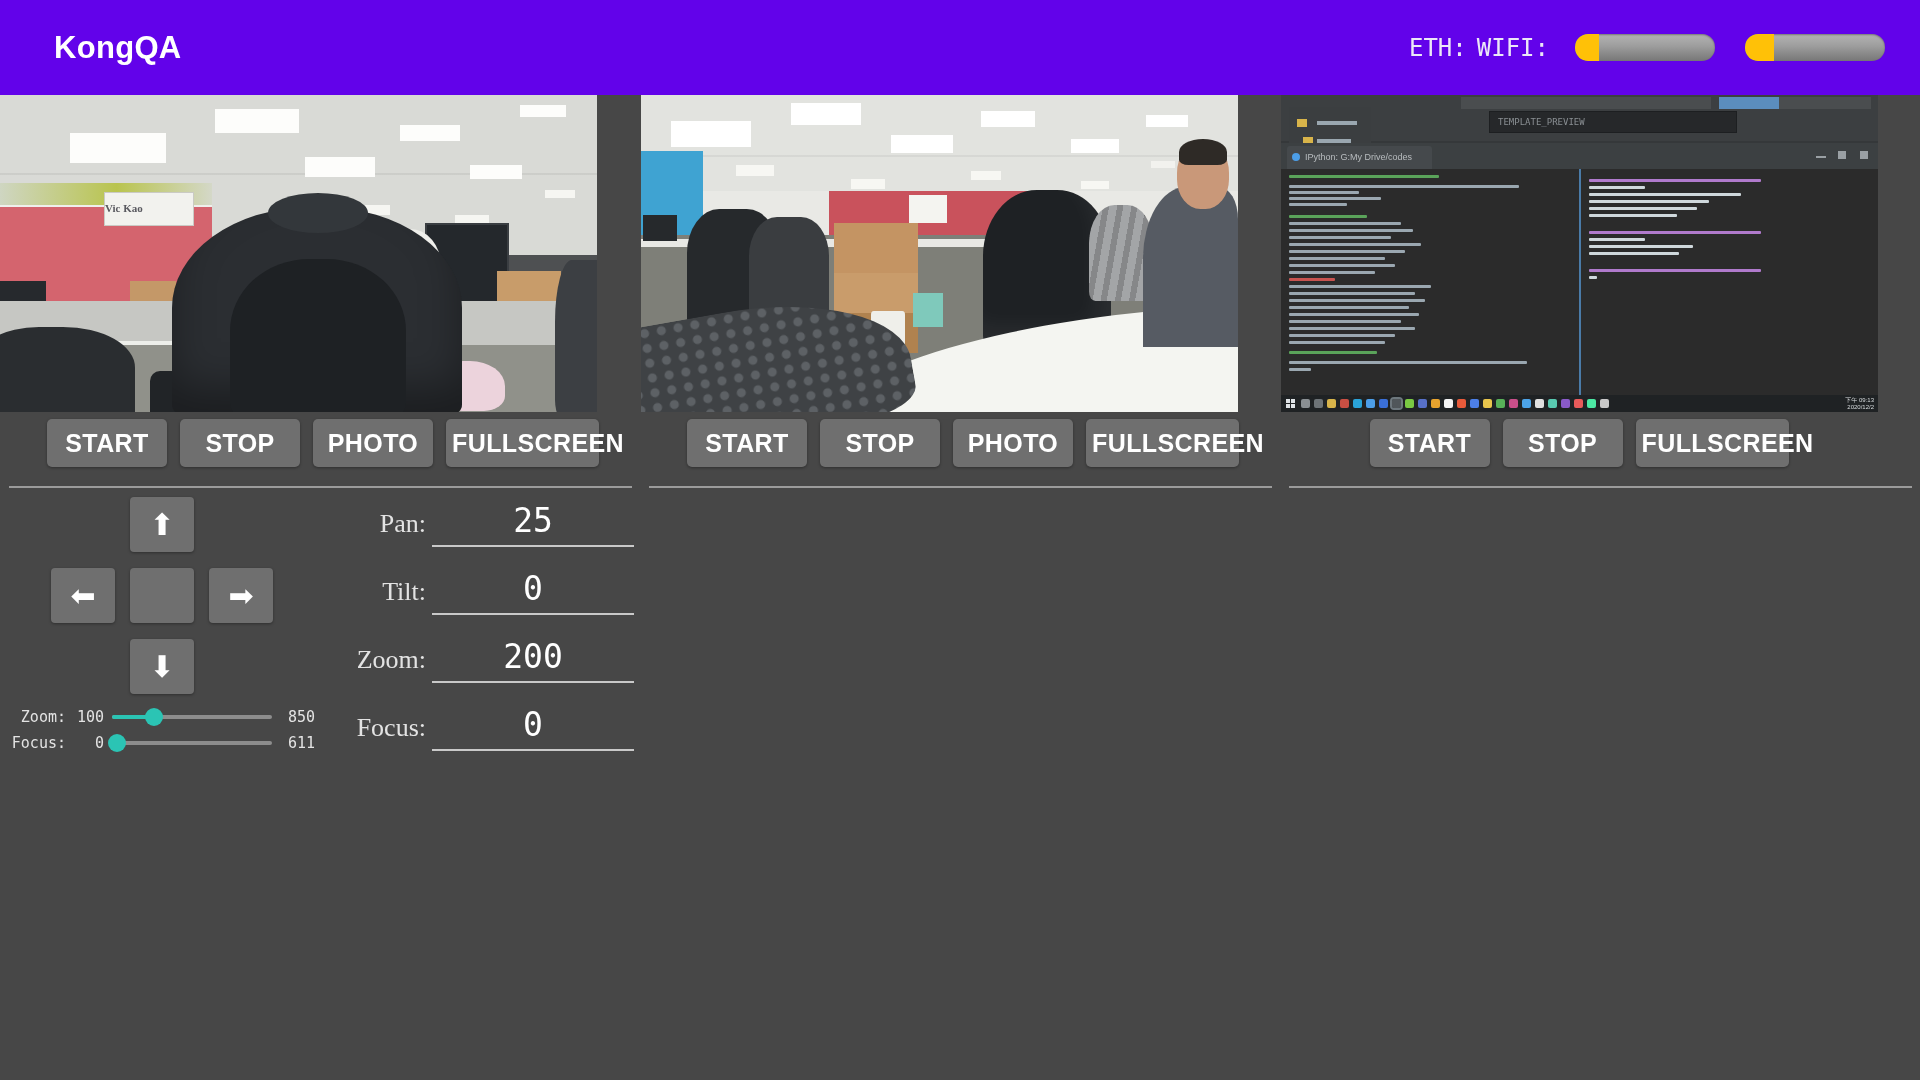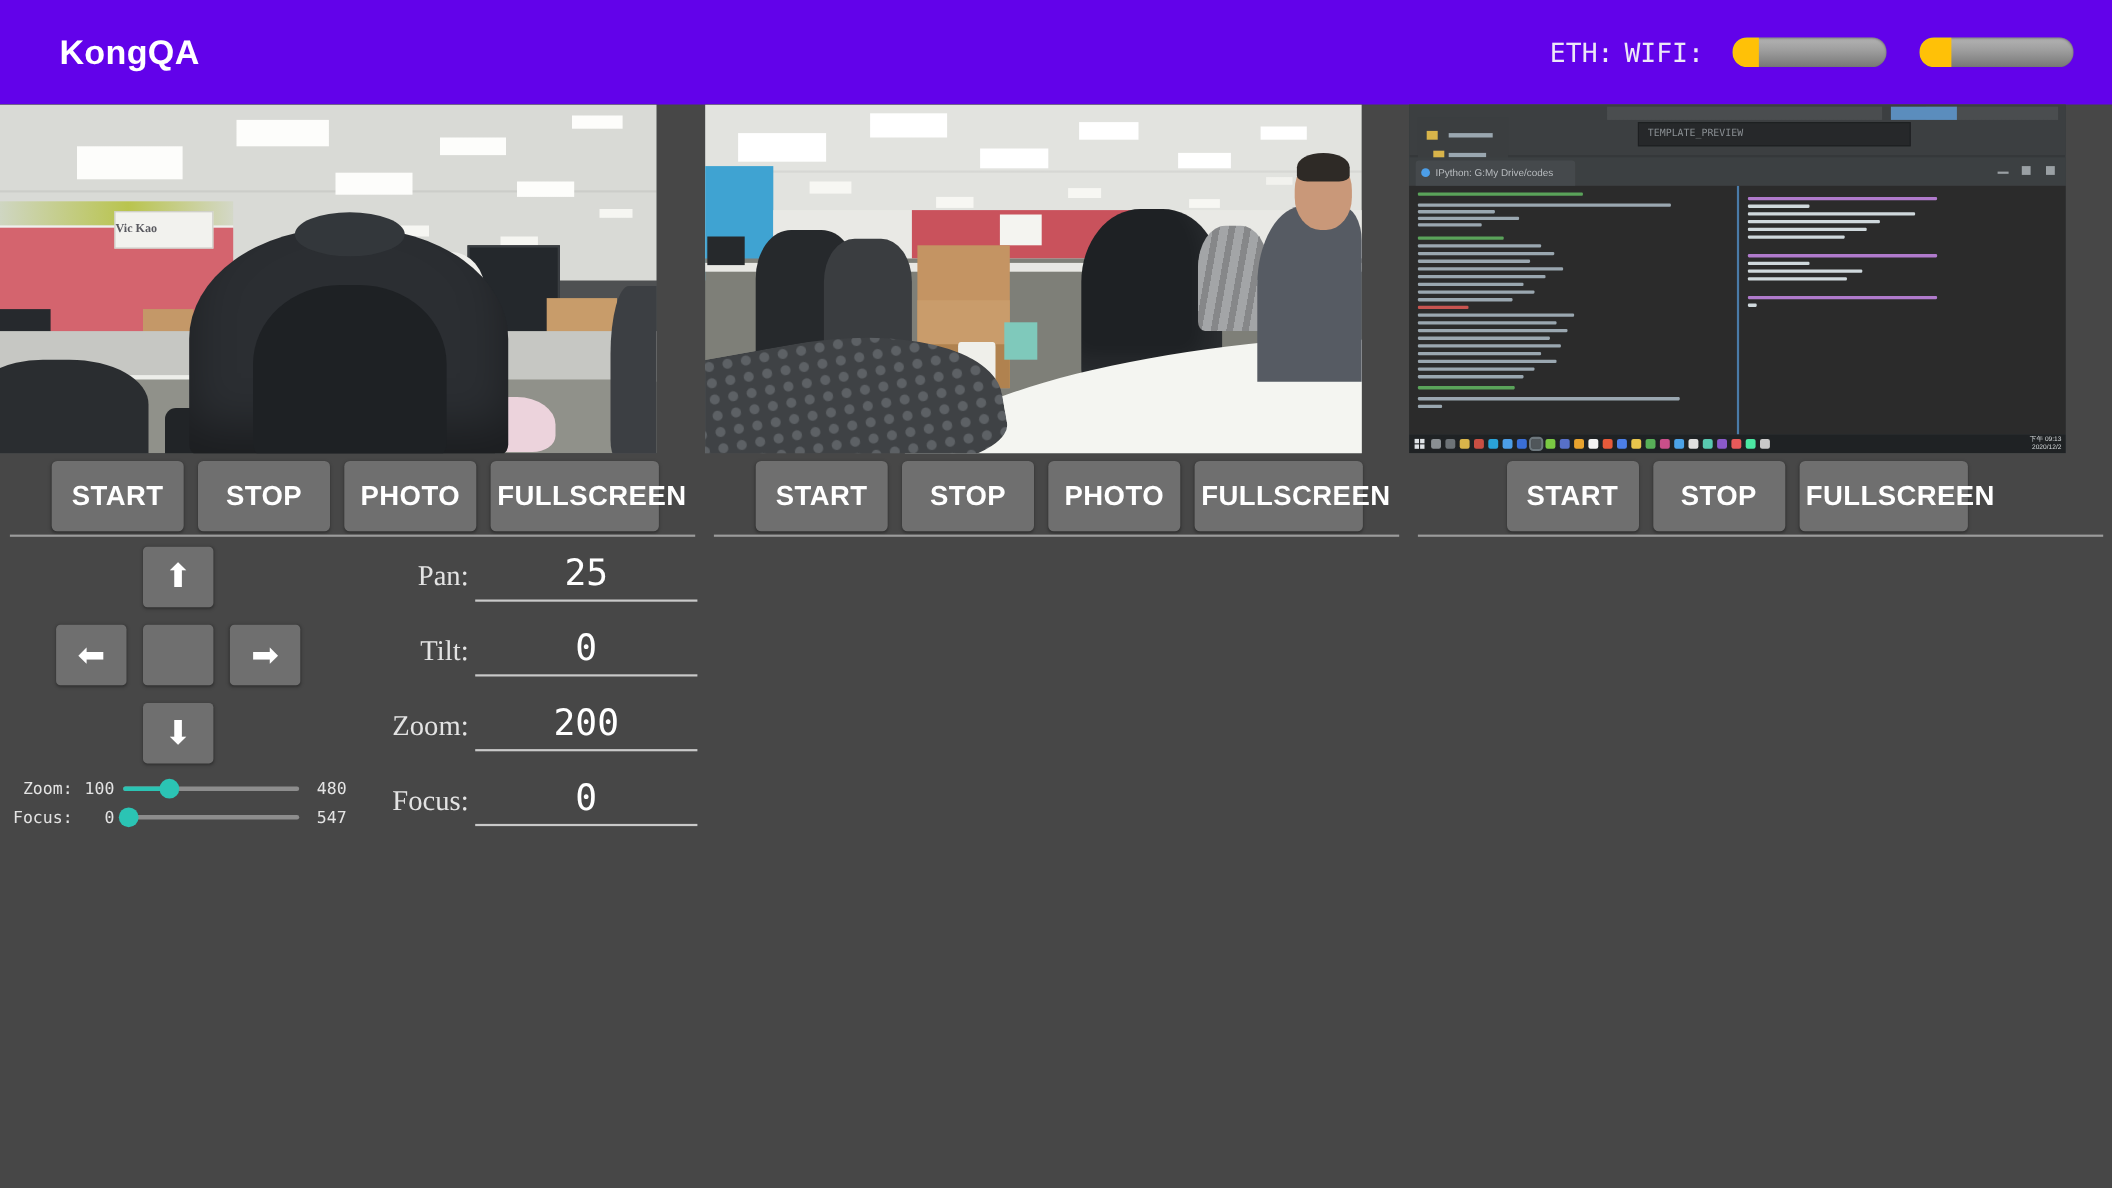--- a/index.html
+++ b/index.html
@@ -20,21 +20,21 @@
   .barsp{width:30px;}
 
   
   .col{position:absolute;top:95px;width:640px;height:985px;}
   #col1{left:0;} #col2{left:640px;} #col3{left:1280px;}
   .cam{position:absolute;left:1px;top:0;width:597px;height:317px;overflow:hidden;background:#4e5052;}
   #col1 .cam{left:0;}
   .btnrow{position:absolute;top:324px;left:0;width:598px;display:flex;gap:13px;}
   .btnrow.pad{padding-left:47px;}
   .btnrow.center{justify-content:center;}
-  .cbtn{height:64px;border:none;border-radius:5px;background:#6f6f6f;color:#ffffff;
+  .cbtn{height:48px;border:none;border-radius:5px;background:#6f6f6f;color:#ffffff;
         font-family:"Liberation Sans",sans-serif;font-size:25px;font-weight:bold;letter-spacing:.4px;
         box-shadow:0 1px 3px rgba(0,0,0,.35);cursor:pointer;}
   .w120{width:120px;} .w153{width:153px;}
   .divider{position:absolute;top:391px;left:9px;width:623px;height:2px;background:#9b9b9b;}
 
   
   #ptz{position:absolute;left:0;top:400px;width:640px;height:290px;}
   .dbtn{position:absolute;width:64px;height:55px;background:#6f6f6f;border:none;border-radius:4px;
         color:#fff;font-family:"DejaVu Sans",sans-serif;font-size:30px;line-height:55px;text-align:center;
         box-shadow:0 1px 3px rgba(0,0,0,.35);cursor:pointer;padding:0;}
@@ -220,30 +220,30 @@
       <button class="dbtn" id="dpad-right"><span>➡</span></button>
       <button class="dbtn" id="dpad-down"><span>⬇</span></button>
 
       <div class="srow" id="srow-zoom">
         <span class="slabel">Zoom:</span>
         <span class="smin">100</span>
         <div class="strack">
           <div class="sfill" style="width: 26%;"></div>
           <div class="sthumb" style="left: calc(26% - 9px);"></div>
         </div>
-        <span class="smax">480</span>
+        <span class="smax">850</span>
       </div>
       <div class="srow" id="srow-focus">
         <span class="slabel">Focus:</span>
         <span class="smin">0</span>
         <div class="strack">
           <div class="sfill" style="width: 3%;"></div>
           <div class="sthumb" style="left: calc(3% - 9px);"></div>
         </div>
-        <span class="smax">547</span>
+        <span class="smax">611</span>
       </div>
 
       <div class="frows">
         <div class="frow" id="frow-0">
           <span class="flabel">Pan:</span>
           <span class="fval">25</span>
         </div>
         <div class="frow" id="frow-1">
           <span class="flabel">Tilt:</span>
           <span class="fval">0</span>

